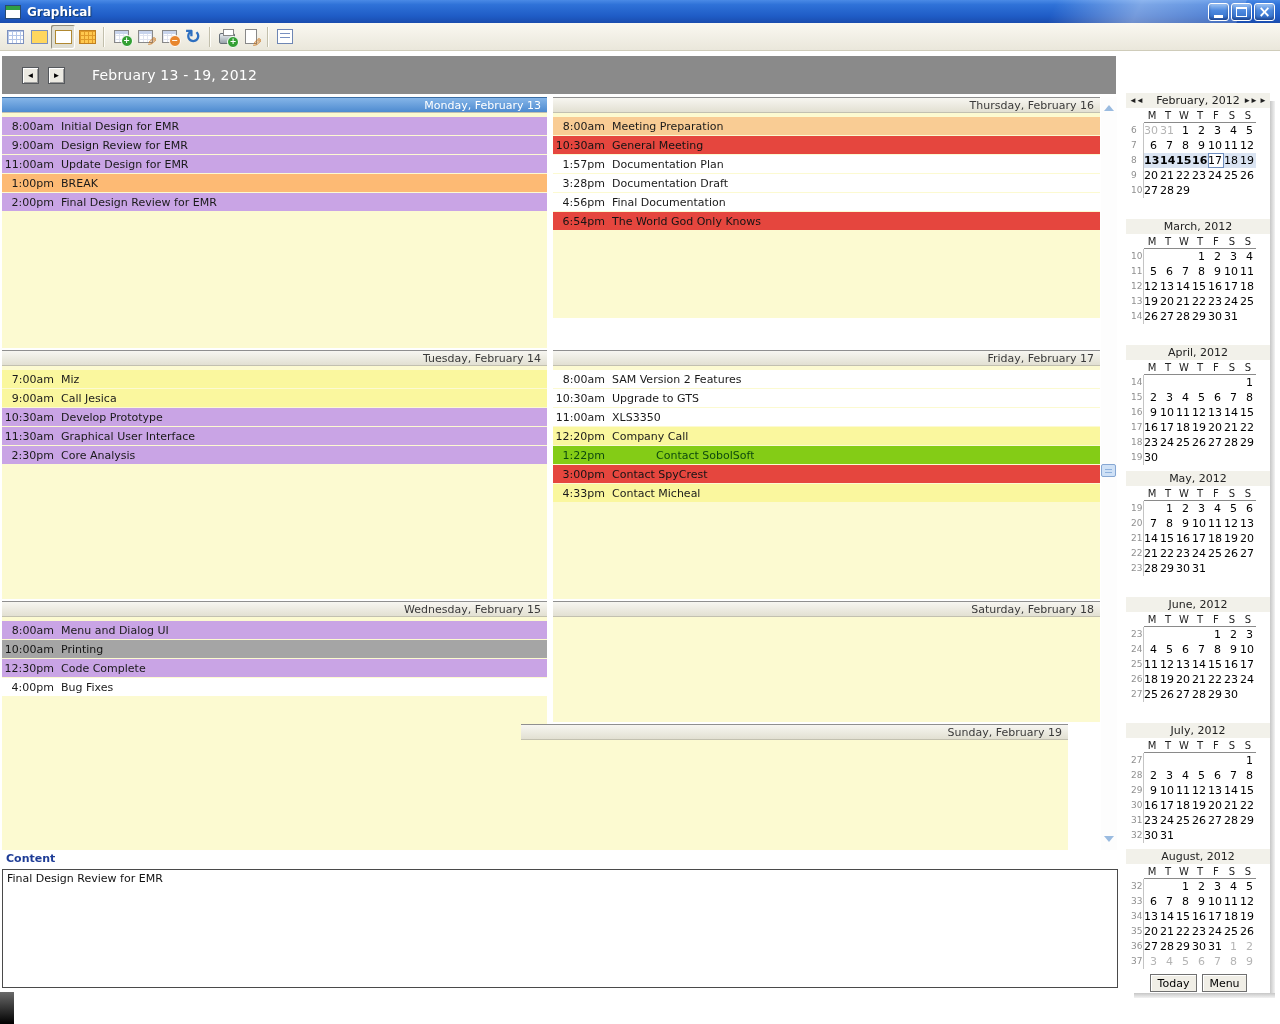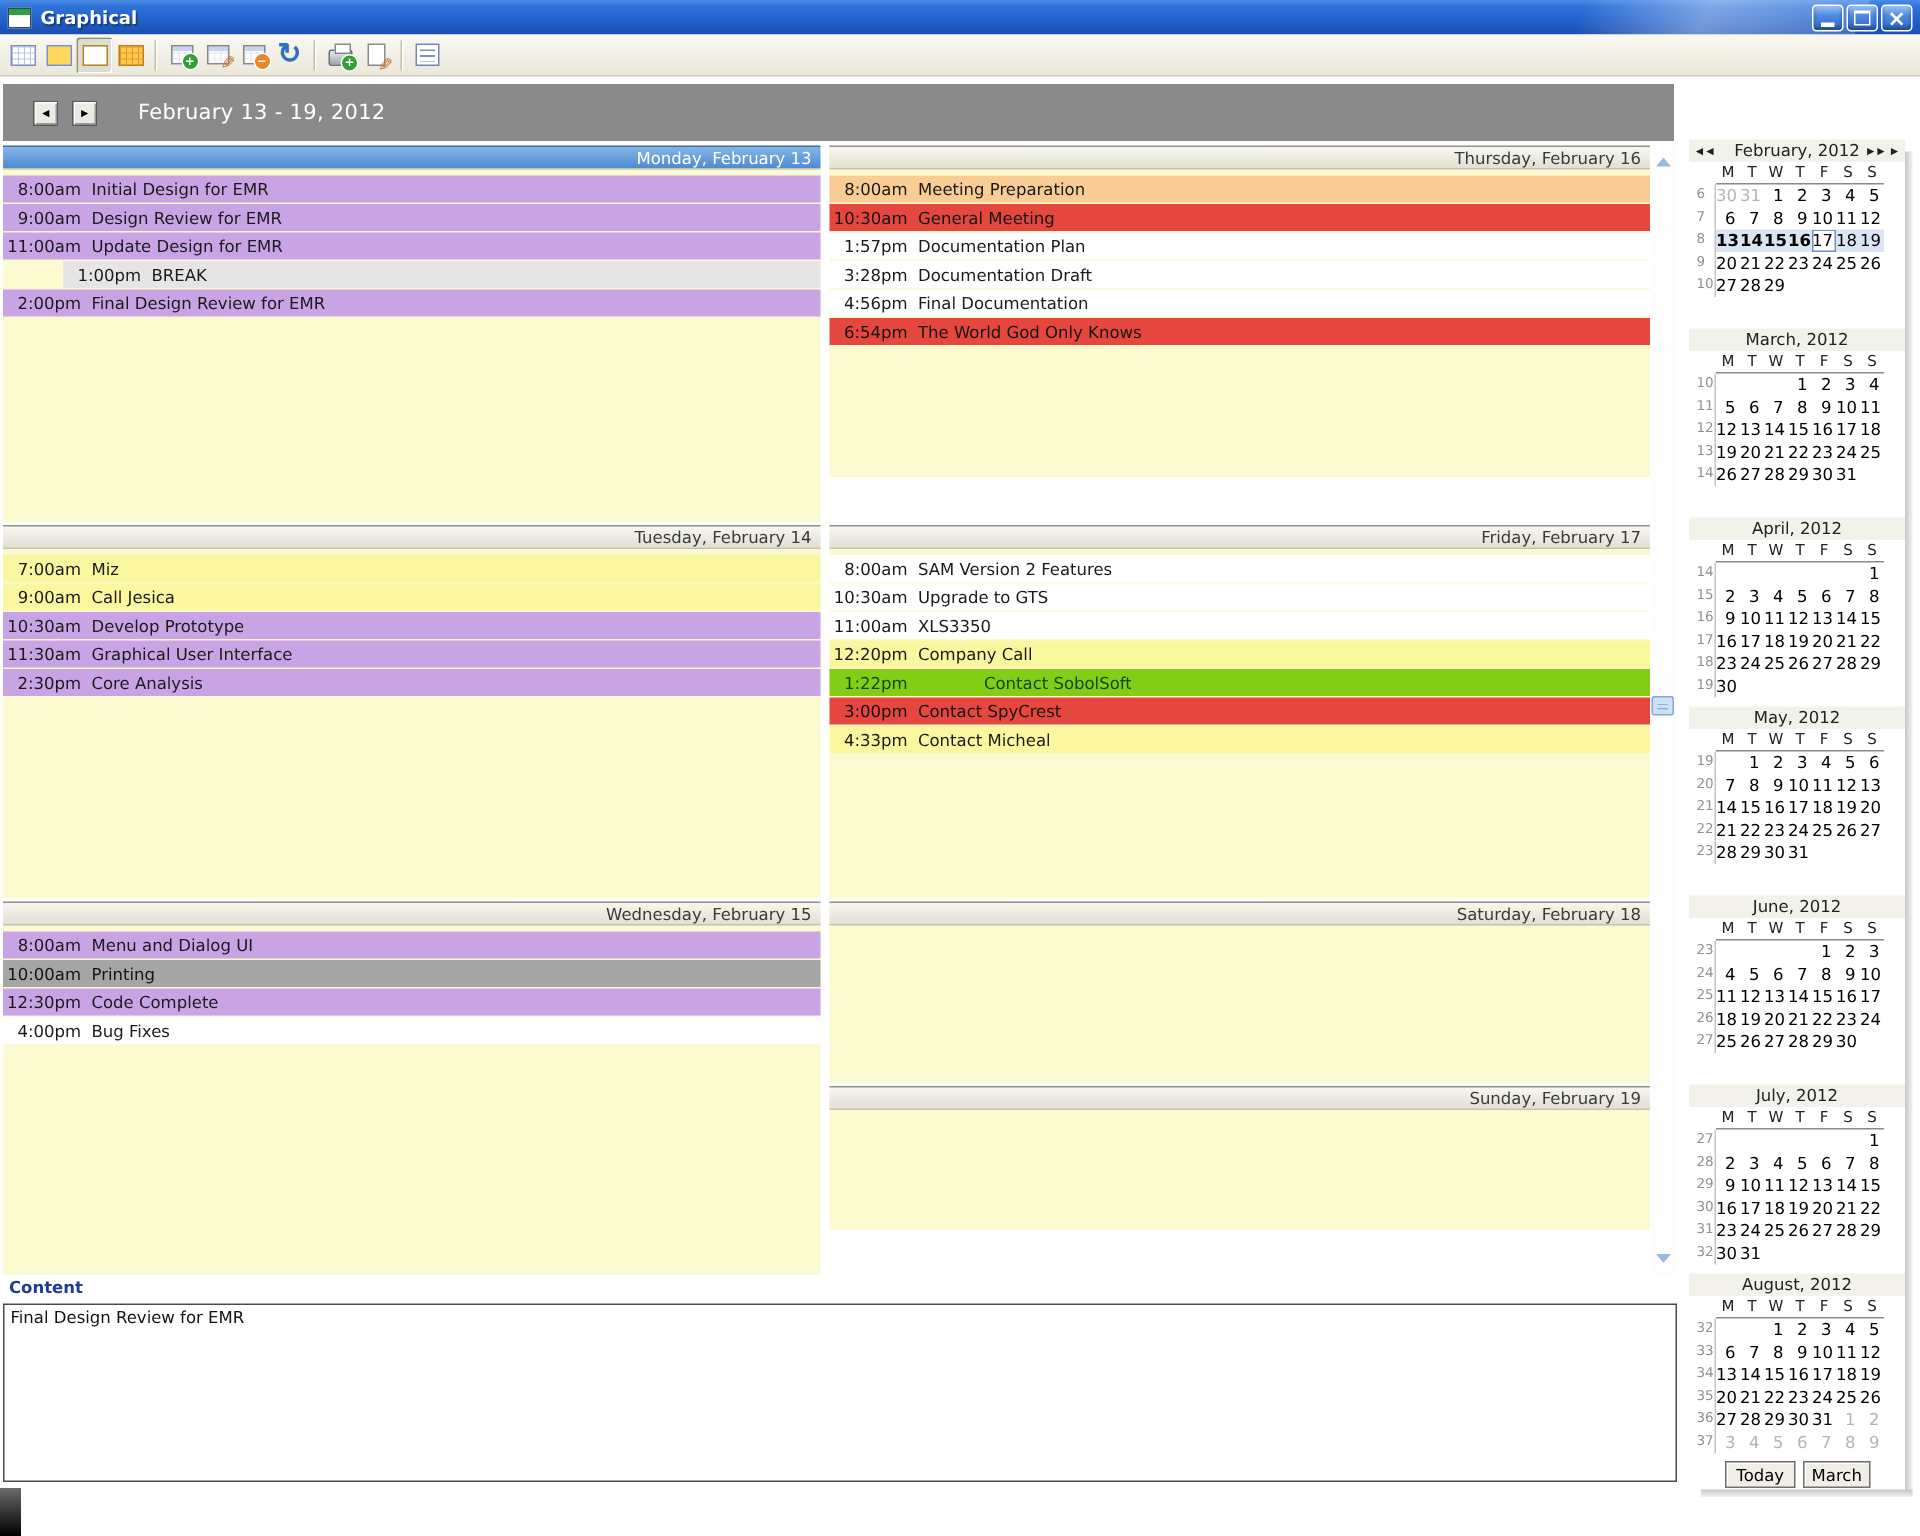--- a/index.html
+++ b/index.html
@@ -210,21 +210,21 @@
           <span class="evt-title">Initial Design for EMR</span>
         </div>
         <div class="evt" style="background: rgb(201, 164, 229); color: rgb(26, 26, 26);">
           <span class="evt-time">9:00am</span>
           <span class="evt-title">Design Review for EMR</span>
         </div>
         <div class="evt" style="background: rgb(201, 164, 229); color: rgb(26, 26, 26);">
           <span class="evt-time">11:00am</span>
           <span class="evt-title">Update Design for EMR</span>
         </div>
-        <div class="evt" style="background: #e5e5e5; color: rgb(26, 26, 26); margin-left: 40px;">
+        <div class="evt" style="background: #fdba74; color: rgb(26, 26, 26);">
           <span class="evt-time">1:00pm</span>
           <span class="evt-title">BREAK</span>
         </div>
         <div class="evt" style="background: rgb(201, 164, 229); color: rgb(26, 26, 26);">
           <span class="evt-time">2:00pm</span>
           <span class="evt-title">Final Design Review for EMR</span>
         </div>
       </div>
   </div>
   <div class="panel" style="left:2px;top:350px;width:545px;height:249px">
@@ -332,21 +332,21 @@
         <div class="evt" style="background: rgb(250, 247, 158); color: rgb(26, 26, 26);">
           <span class="evt-time">4:33pm</span>
           <span class="evt-title">Contact Micheal</span>
         </div>
       </div>
   </div>
   <div class="panel" style="left:553px;top:601px;width:547px;height:121px">
     <div class="phead">Saturday, February 18</div>
     <div class="pbody"></div>
   </div>
-  <div class="panel" style="left:553px;top:724px;width:547px;height:96px">
+  <div class="panel" style="left:521px;top:724px;width:547px;height:126px">
     <div class="phead">Sunday, February 19</div>
     <div class="pbody"></div>
   </div>
 
   <div class="vscroll">
     <div class="vs-up"></div>
     <div class="vs-thumb"></div>
     <div class="vs-down"></div>
   </div>
 
@@ -906,18 +906,18 @@
             <span class="mc-day muted">5</span>
             <span class="mc-day muted">6</span>
             <span class="mc-day muted">7</span>
             <span class="mc-day muted">8</span>
             <span class="mc-day muted">9</span>
           </div>
         </div>
       </div>
     </div>
   <button class="mc-btn btn-today">Today</button>
-  <button class="mc-btn btn-none">March</button>
+  <button class="mc-btn btn-none">Menu</button>
 
   <div class="shadow-r"></div>
   <div class="shadow-b"></div>
   <div class="corner-dark"></div>
 </div>
 
 </body></html>

